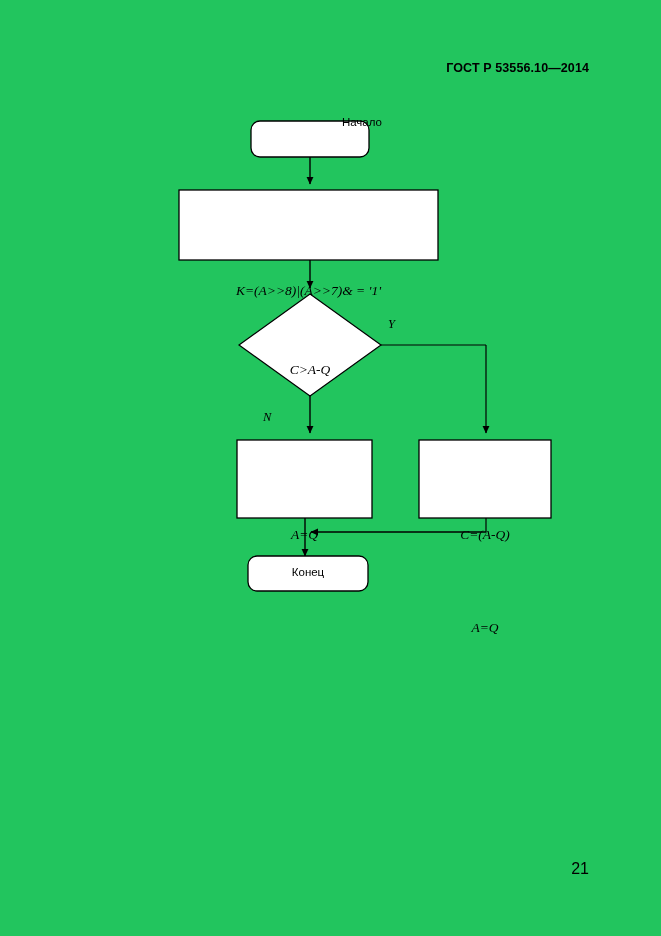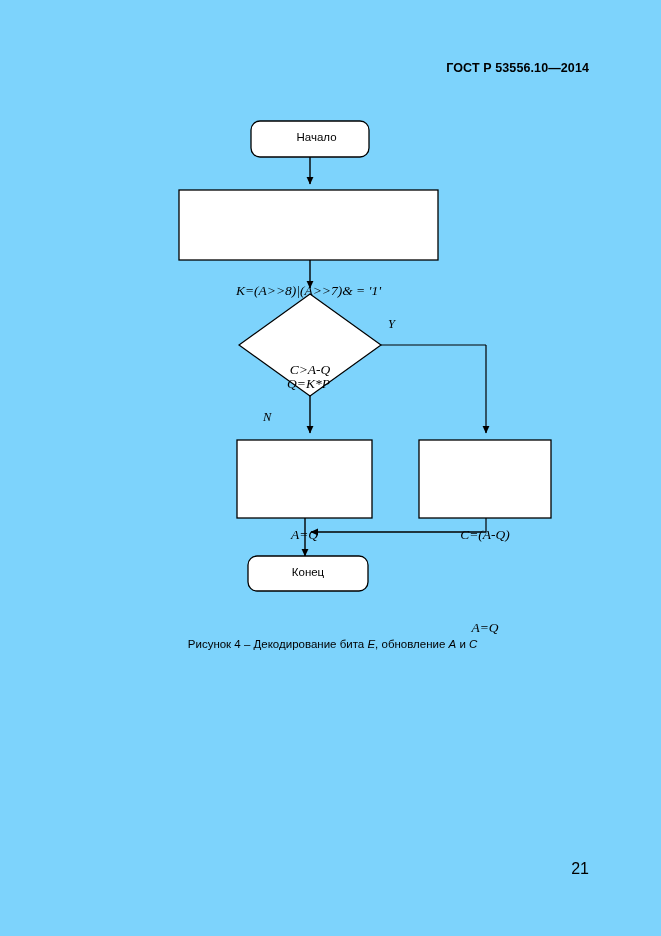--- a/index.html
+++ b/index.html
@@ -4,21 +4,21 @@
 <style>
   html, body {
     margin: 0;
     padding: 0;
     background: #ffffff;
   }
   .page {
     position: relative;
     width: 661px;
     height: 936px;
-    background: #7dd3fc;
+    background: #22c55e;
     font-family: "Liberation Sans", sans-serif;
     color: #000000;
     overflow: hidden;
   }
 
   
   .doc-header {
     position: absolute;
     top: 61px;
     right: 72px;
@@ -129,44 +129,40 @@
       <rect x="419" y="440" width="132" height="78" fill="#ffffff" stroke="#000000" stroke-width="1.3"></rect>
 
       <line x1="486" y1="518" x2="486" y2="532" stroke="#000000" stroke-width="1.2"></line>
       <line x1="486" y1="532" x2="311" y2="532" stroke="#000000" stroke-width="1.4" marker-end="url(#arrowhead)"></line>
 
       <line x1="305" y1="518" x2="305" y2="556" stroke="#000000" stroke-width="1.4" marker-end="url(#arrowhead)"></line>
 
       <rect x="248" y="556" width="120" height="35" rx="9" ry="9" fill="#ffffff" stroke="#000000" stroke-width="1.3"></rect>
     </svg>
 
-    <div class="node-label label-sans" style="left:251px; top:132px; width:131px;">Начало</div>
+    <div class="node-label label-sans" style="left:251px; top:117px; width:131px;text-align:right;">Начало</div>
 
     <div class="node-label label-math" style="left:179px; top:208px; width:259px;">
       <span class="ln">K=(A&gt;&gt;8)|(A&gt;&gt;7)&amp; = '1'</span>
-      <span class="ln">Q=K*P</span>
     </div>
 
     <div class="node-label label-math" style="left:239px; top:319px; width:142px;margin-top:44px;">C&gt;A-Q</div>
 
     <div class="branch-label" style="left:388px; top:317px;">Y</div>
 
     <div class="branch-label" style="left:263px; top:410px;">N</div>
 
     <div class="node-label label-math" style="left:237px; top:452px; width:135px;">
       <span class="ln">A=Q</span>
     </div>
 
     <div class="node-label label-math" style="left:419px; top:452px; width:132px;">
       <span class="ln">C=(A-Q)</span>
       <span class="ln">A=Q</span>
     </div>
 
     <div class="node-label label-sans" style="left:248px; top:567px; width:120px;">Конец</div>
   </div>
 
-  <div class="caption">
-    <span>Рисунок 4 – Декодирование бита </span><i>E</i><span>, обновление </span><i>A</i><span> и </span><i>C</i>
-  </div>
 
   <div class="page-number">21</div>
 
 </div>
 
 </body></html>

